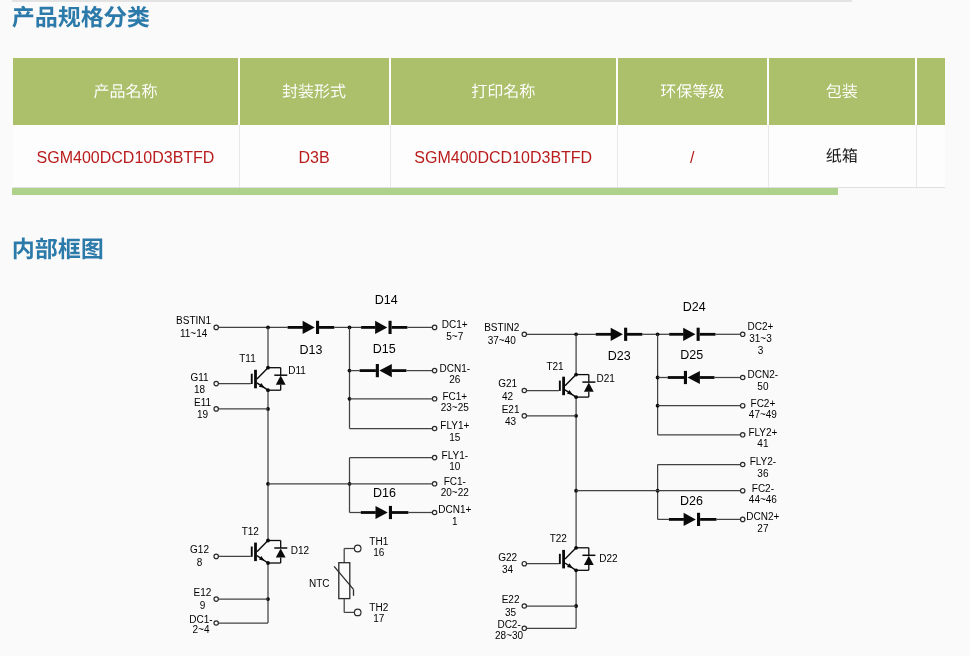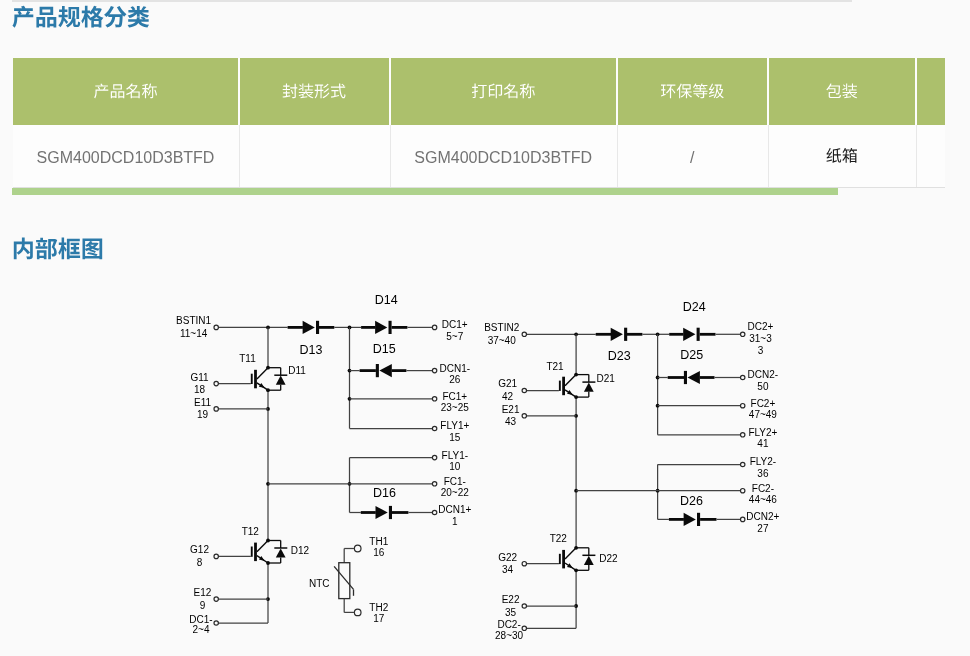--- a/index.html
+++ b/index.html
@@ -1,39 +1,40 @@
 <!DOCTYPE html>
 <html><head><meta charset="utf-8">
 <style>
   html,body{margin:0;padding:0;background:#fafafa;width:970px;height:656px;overflow:hidden;}
   body{font-family:"Liberation Sans",sans-serif;position:relative;}
   .topline{position:absolute;left:12px;top:0;width:840px;height:1.5px;background:#e3e3e3;}
   .thead{position:absolute;left:12.5px;top:57.5px;width:932.5px;height:67.5px;background:#acc06c;}
   .vsep{position:absolute;top:0;width:2px;height:67.5px;background:#fdfdfd;}
   .trow{position:absolute;left:12.5px;top:125px;width:932.5px;height:62px;background:#fdfdfd;border-bottom:1px solid #e0e0e0;}
   .rsep{position:absolute;top:0;width:1px;height:62px;background:#e8e8e8;}
-  .cell{position:absolute;top:2px;height:62px;line-height:62px;text-align:center;font-size:16px;color:#737373;}
+  .cell{position:absolute;top:2px;height:62px;line-height:62px;text-align:center;font-size:16px;color:#b91c1c;}
   .gbar{position:absolute;left:12px;top:187.6px;width:826px;height:7px;background:#aed28c;}
 </style></head>
 <body>
 <div class="topline"></div>
 <div class="thead">
   <div class="vsep" style="left:225px"></div>
   <div class="vsep" style="left:376px"></div>
   <div class="vsep" style="left:603.5px"></div>
   <div class="vsep" style="left:754px"></div>
   <div class="vsep" style="left:902.5px"></div>
 </div>
 <div class="trow">
   <div class="rsep" style="left:226px"></div>
   <div class="rsep" style="left:377px"></div>
   <div class="rsep" style="left:604.5px"></div>
   <div class="rsep" style="left:755px"></div>
   <div class="rsep" style="left:903.5px"></div>
   <div class="cell" style="left:0;width:226px">SGM400DCD10D3BTFD</div>
+  <div class="cell" style="left:226px;width:151px">D3B</div>
   <div class="cell" style="left:377px;width:227.5px">SGM400DCD10D3BTFD</div>
   <div class="cell" style="left:604.5px;width:150.5px">/</div>
 </div>
 <div class="gbar"></div>
 <svg width="970" height="656" viewBox="0 0 970 656" style="position:absolute;left:0;top:0">
     <line x1="218.4" y1="327.4" x2="287.6" y2="327.4" stroke="#424242" stroke-width="1.25"></line>
 <line x1="287.6" y1="327.4" x2="302.9" y2="327.4" stroke="#0a0a0a" stroke-width="2.8"></line>
 <polygon points="302.6,320.8 302.6,334.0 314.8,327.4" fill="#0a0a0a"></polygon>
 <rect x="316.0" y="320.8" width="3.1" height="13.2" fill="#0a0a0a"></rect>
 <line x1="318.9" y1="327.4" x2="334.3" y2="327.4" stroke="#0a0a0a" stroke-width="2.8"></line>

